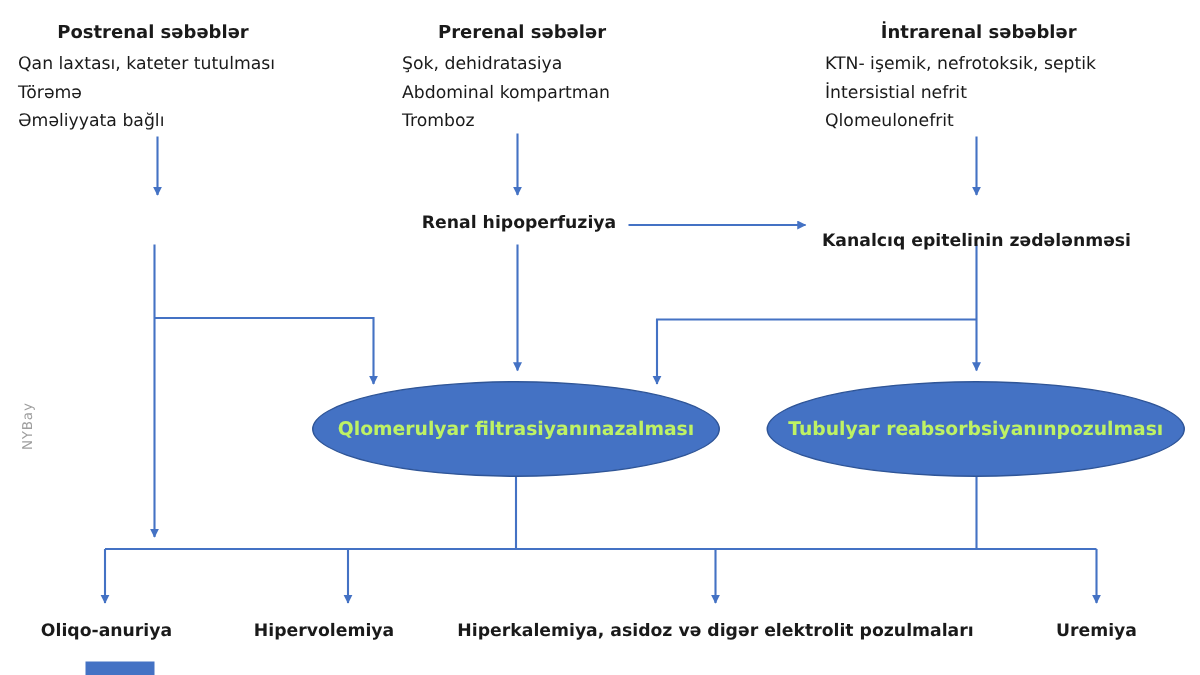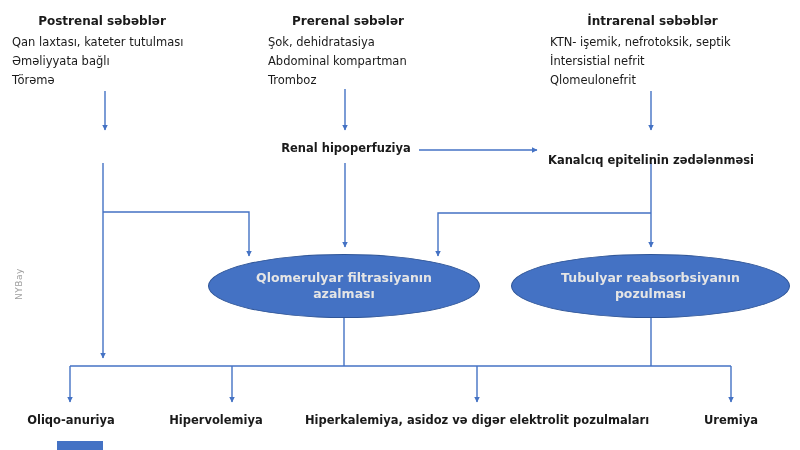--- a/index.html
+++ b/index.html
@@ -15,22 +15,22 @@
   #cause-intrarenal{left:550px;top:12px;width:205px;}
 
   .mid-label{position:absolute;top:141px;font-weight:bold;font-size:11.5px;white-space:nowrap;transform:translateX(-50%);}
   #mid-urinar{left:105px;}
   #mid-renal{left:346px;}
   #mid-kanalciq{left:651px;margin-top:12px;}
 
   .ellipse{
     position:absolute;border-radius:50%;
     background:#4472C4;border:1.5px solid #2F5597;
-    display:flex;flex-direction:column;align-items:center;justify-content:center;
-    color:#e5e5e5;font-weight:bold;font-size:12.5px;line-height:1.3;text-align:center;
+    display:flex;align-items:center;justify-content:center;
+    color:#bef264;font-weight:bold;font-size:12.5px;line-height:1.3;text-align:center;
     box-sizing:border-box;
   }
   #ellipse-glomerular{left:208px;top:254px;width:272px;height:64px;}
   #ellipse-tubular{left:511px;top:254px;width:279px;height:64px;}
 
   .outcome-label{position:absolute;top:413px;font-weight:bold;font-size:11.5px;white-space:nowrap;transform:translateX(-50%);}
   #outcome-oligo{left:71px;}
   #outcome-hypervolemia{left:216px;}
   #outcome-hyperkalemia{left:477px;}
   #outcome-uremia{left:731px;}
@@ -70,22 +70,22 @@
       <path d="M70 366 L70 402" marker-end="url(#ah)"></path>
       <path d="M232 366 L232 402" marker-end="url(#ah)"></path>
       <path d="M477 366 L477 402" marker-end="url(#ah)"></path>
       <path d="M731 366 L731 402" marker-end="url(#ah)"></path>
     </g>
   </svg>
 
   <div class="cause-block" id="cause-postrenal">
     <div class="cause-title">Postrenal səbəblər</div>
     <div class="cause-item">Qan laxtası, kateter tutulması</div>
+    <div class="cause-item">Törəmə</div>
     <div class="cause-item">Əməliyyata bağlı</div>
-    <div class="cause-item">Törəmə</div>
   </div>
 
   <div class="cause-block" id="cause-intrarenal">
     <div class="cause-title">İntrarenal səbəblər</div>
     <div class="cause-item">KTN- işemik, nefrotoksik, septik</div>
     <div class="cause-item">İntersistial nefrit</div>
     <div class="cause-item">Qlomeulonefrit</div>
   </div>
 
   <div class="cause-block" id="cause-prerenal">

